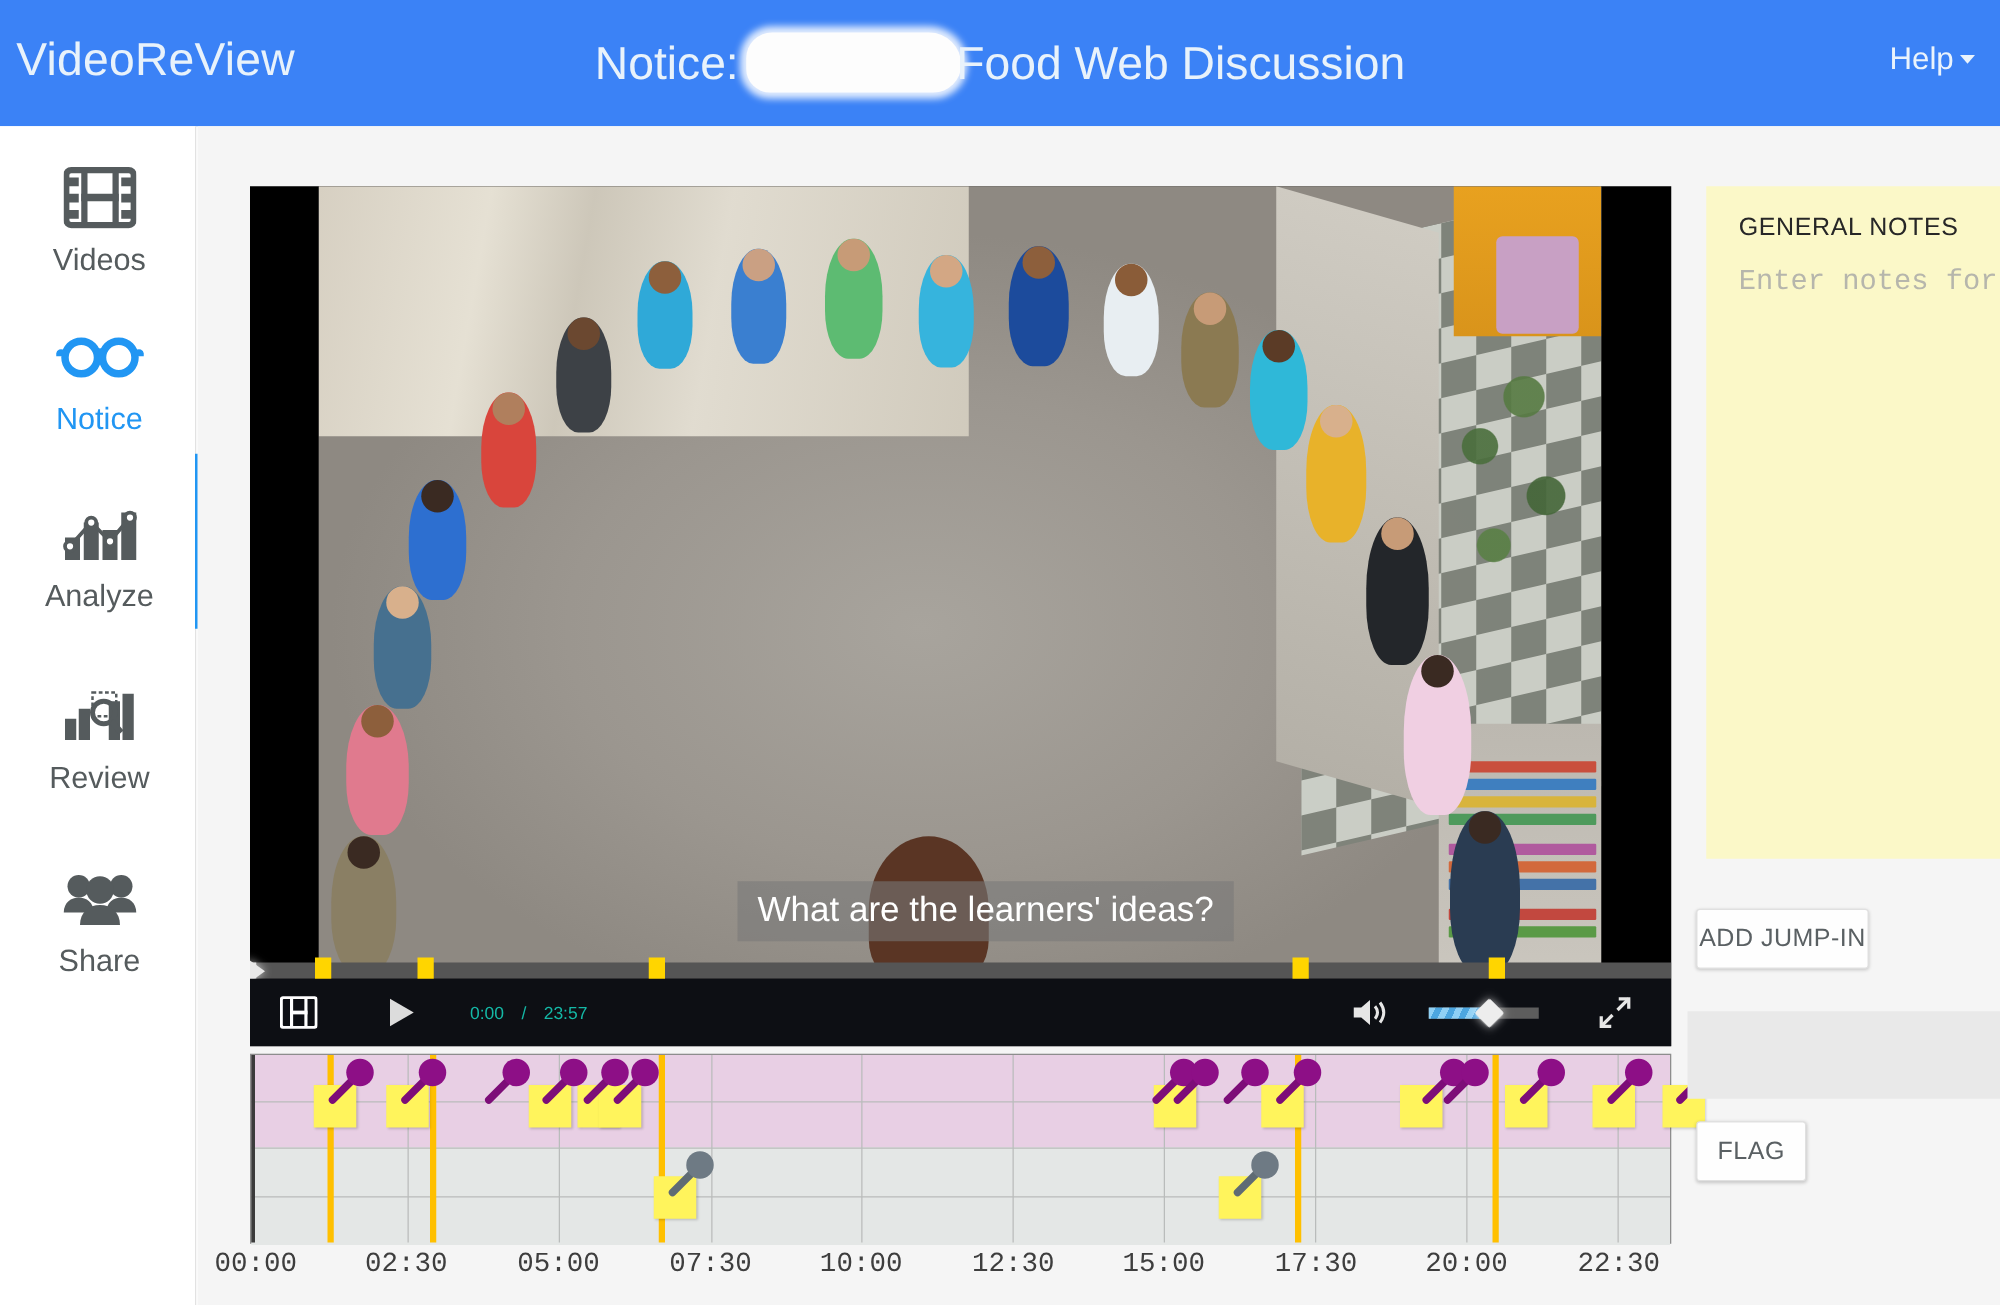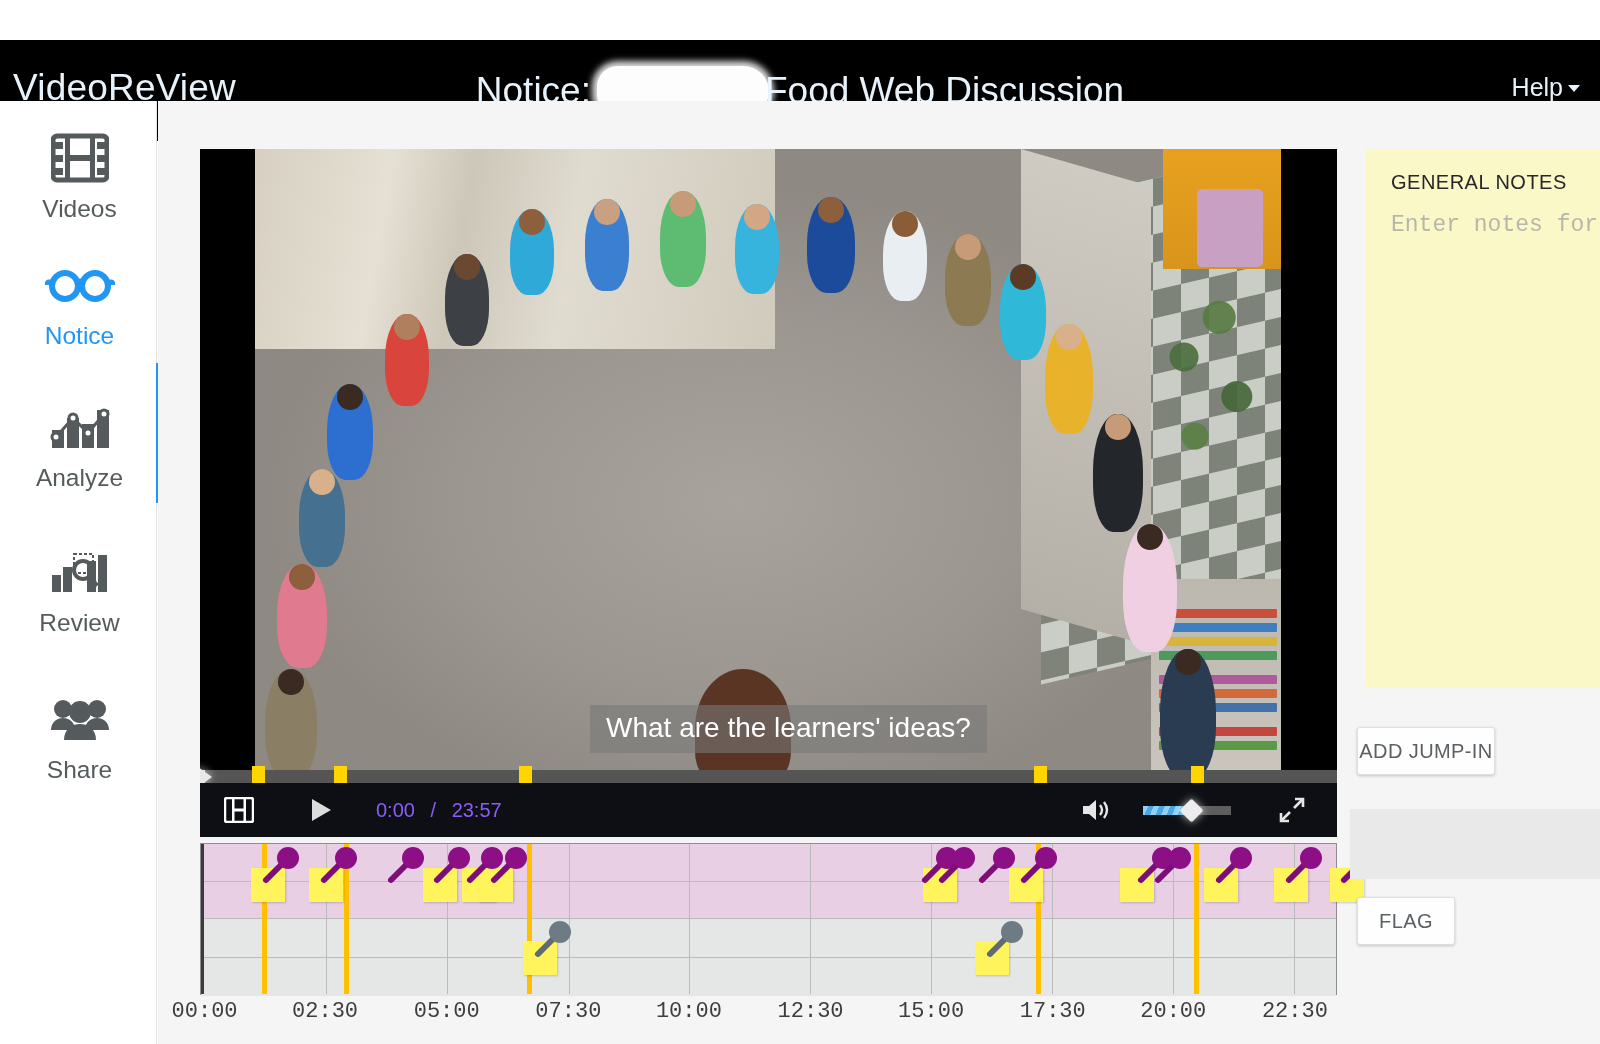--- a/index.html
+++ b/index.html
@@ -7,22 +7,22 @@
     width: 1600px; height: 1044px;
     overflow: hidden;
     background: #ffffff;
     font-family: "Liberation Sans", sans-serif;
   }
 
   
   .header {
     position: absolute; top: 0; left: 0;
     width: 1600px; height: 101px;
-    background: #000000;
-    display: flex; align-items: center; margin-top: 40px;
+    background: #3b82f6;
+    display: flex; align-items: center;
   }
   .brand {
     position: absolute; left: 13px; top: 27px;
     font-size: 37px; color: #e8f2fb; font-weight: 400;
     letter-spacing: 0.2px;
   }
   .header-title {
     position: absolute; left: 0; top: 26px; width: 1600px;
     text-align: center;
     font-size: 37px; color: #e8f2fb; font-weight: 400;
@@ -175,21 +175,21 @@
   }
 
   
   .controls {
     position: absolute; left: 0; bottom: 0;
     width: 1137px; height: 54px;
     background: #0d0f14;
     display: flex; align-items: center;
   }
   .ctl { display: flex; align-items: center; justify-content: center; cursor: pointer; }
-  .time-text { color: #8b5cf6; font-size: 20px; white-space: nowrap; }
+  .time-text { color: #14b8a6; font-size: 14px; white-space: nowrap; }
   .vol-track {
     position: relative; width: 88px; height: 9px; background: #5d5d5d; cursor: pointer;
   }
   .vol-fill {
     position: absolute; left: 0; top: 0; height: 9px; width: 54%;
     background: repeating-linear-gradient(115deg, #8fd0f5 0 5px, #4ca6e0 5px 10px);
   }
   .vol-knob {
     position: absolute; left: 54%; top: -4px; margin-left: -8px;
     width: 17px; height: 17px; background: #ededed;
@@ -258,21 +258,21 @@
     display: flex; align-items: center; justify-content: center;
   }
   #btn-jumpin { top: 626px; width: 138px; height: 48px; }
   #btn-idea {
     top: 719px; width: 196px; height: 48px; color: #96108f;
   }
   .idea-row {
     position: absolute; left: 1192px; top: 708px;
     width: 250px; height: 70px; background: #e9e9e9;
   }
-  #btn-flag { top: 796px; width: 98px; height: 48px; }
+  #btn-flag { top: 796px; width: 88px; height: 48px; }
 </style>
 </head>
 <body>
 
 <div class="header">
   <div class="brand">VideoReView</div>
   <div class="header-title">
     <span>Notice:</span><span class="redaction"></span><span>Food Web Discussion</span>
   </div>
   <div class="help-menu">

